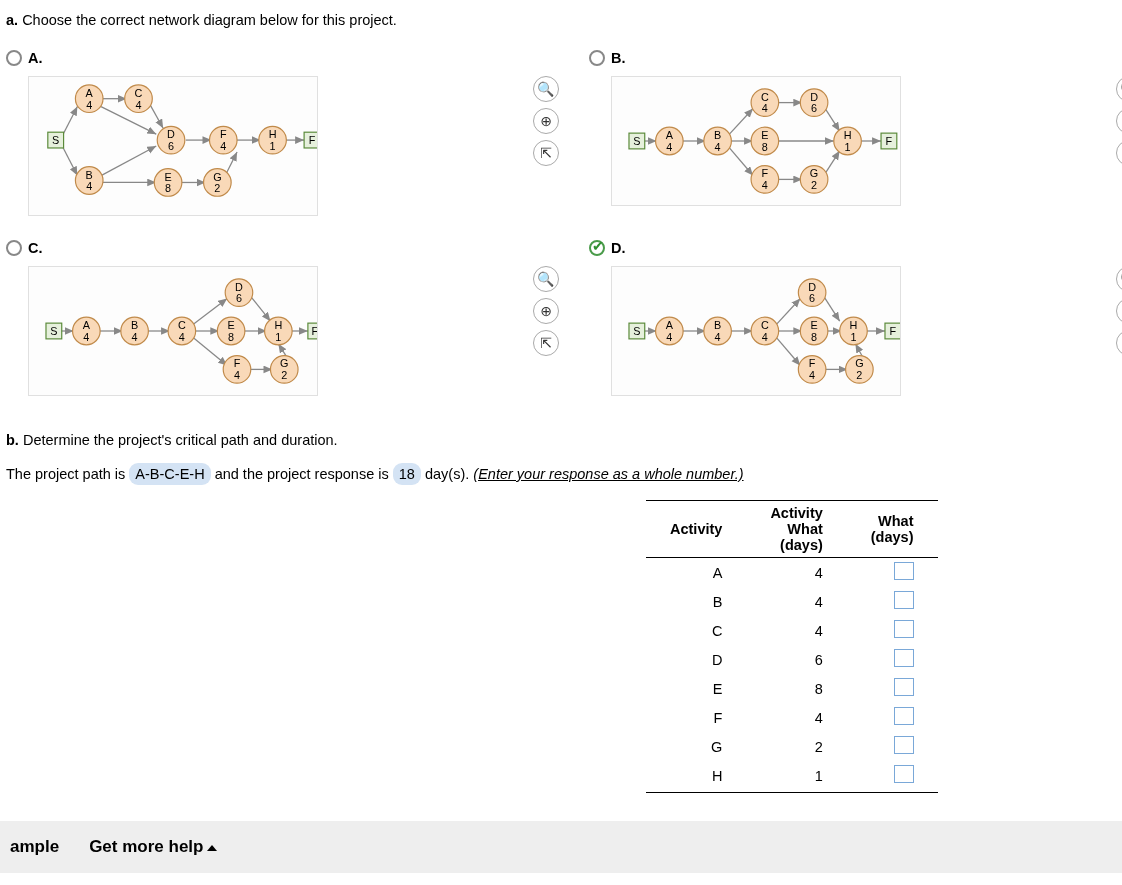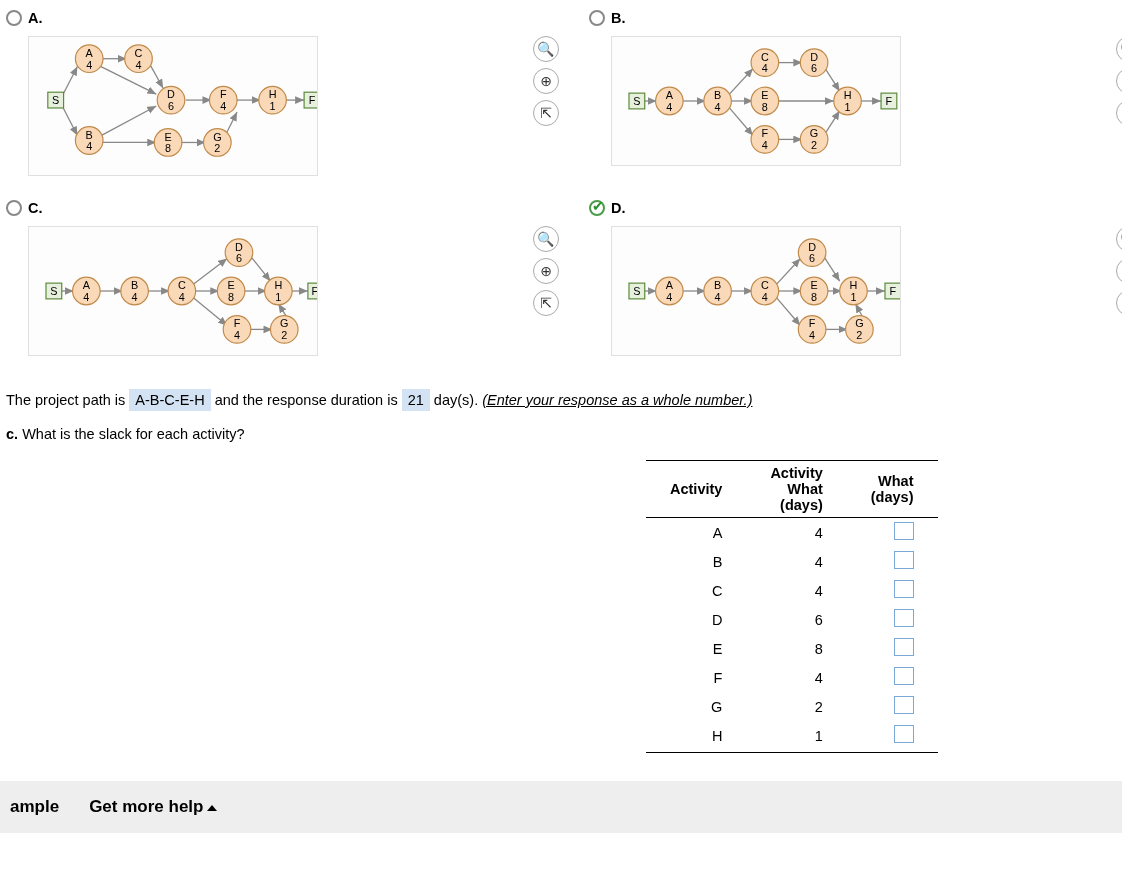--- a/index.html
+++ b/index.html
@@ -25,21 +25,21 @@
   .diagram-wrap { position:relative; margin:6px 0 0 22px; }
   .diagram { border:1px solid #e0e0e0; background:#fdfdfd; display:block; }
   .sidebtns { position:absolute; top:0; right:-30px; display:flex; flex-direction:column; gap:6px;}
   .rbtn { width:26px; height:26px; border:1px solid #aaa; border-radius:14px; display:flex; align-items:center; justify-content:center; font-size:14px; color:#333; background:#fff; cursor:pointer;}
   svg .node circle { fill:var(--node-fill); stroke:var(--node-stroke); stroke-width:1.2; }
   svg .box rect { fill:var(--box-fill); stroke:var(--box-stroke); stroke-width:1.2; }
   svg text { font-family:Arial, sans-serif; font-size:11px; }
   svg .edge { stroke:#888; stroke-width:1.3; marker-end:url(#arrow); fill:none;}
   .section-b { margin-top:36px; }
   .line-b { margin:18px 0; }
-  .filled { background:var(--input-sel); padding:3px 6px; }
+  .filled { background:var(--input-sel); padding:3px 6px;border-radius:9px; }
   .italic { font-style:italic;text-decoration:underline; }
   .tbl-wrap { margin-left:640px; margin-top:10px;}
   table.slacktbl { border-collapse:collapse; }
   table.slacktbl th, table.slacktbl td { padding:4px 24px; text-align:right; }
   table.slacktbl thead tr { border-top:1.5px solid #000; border-bottom:1.5px solid #000;}
   table.slacktbl tbody tr:last-child td { border-bottom:1.5px solid #000; padding-bottom:6px;}
   .ansbox { width:20px; height:18px; border:1.5px solid var(--answer-border); display:inline-block; background:#fff;}
   .footer { background:#eee; margin-top:28px; padding:16px 10px; display:flex; gap:30px; align-items:center; font-weight:bold; font-size:17px;}
   .caret-up { display:inline-block; width:0; height:0; border-left:5px solid transparent; border-right:5px solid transparent; border-bottom:6px solid #000; margin-left:4px; vertical-align:middle;}
 </style>
@@ -49,20 +49,24 @@
 <svg width="0" height="0" style="position:absolute">
   <defs>
     <marker id="arrow" markerWidth="8" markerHeight="8" refX="7" refY="3" orient="auto">
       <path d="M0,0 L7,3 L0,6 Z" fill="#888"></path>
     </marker>
   </defs>
 </svg>
 
 <div class="page">
 
+<p class="q">
+  <b>a.</b>
+  <span>Choose the correct network diagram below for this project.</span>
+</p>
 
 <div class="opts">
 
   <div class="opt">
     <div class="opt-head">
       <span class="radio"></span>
       <span class="opt-label">A.</span>
     </div>
     <div class="diagram-wrap">
       <svg class="diagram" width="290" height="140" viewBox="0 0 290 140">
@@ -358,33 +362,33 @@
         <span class="rbtn">🔍</span>
         <span class="rbtn">⊕</span>
         <span class="rbtn">⇱</span>
       </div>
     </div>
   </div>
 
 </div>
 
 <div class="section-b">
+  <p class="q">
+    <b>b.</b>
+    <span>Determine the project's critical path and duration.</span>
+  </p>
   <p class="line-b">
     <span>The project path is</span>
     <span class="filled">A-B-C-E-H</span>
-    <span>and the response duration is</span>
-    <span class="filled">21</span>
+    <span>and the project response is</span>
+    <span class="filled">18</span>
     <span>day(s).</span>
     <span class="italic">(Enter your response as a whole number.)</span>
   </p>
 
-  <p class="q">
-    <b>c.</b>
-    <span>What is the slack for each activity?</span>
-  </p>
 
   <div class="tbl-wrap">
     <table class="slacktbl">
       <thead>
         <tr>
           <th><span>Activity</span></th>
           <th>
             <span>Activity</span><br>
             <span>What</span><br>
             <span>(days)</span>

